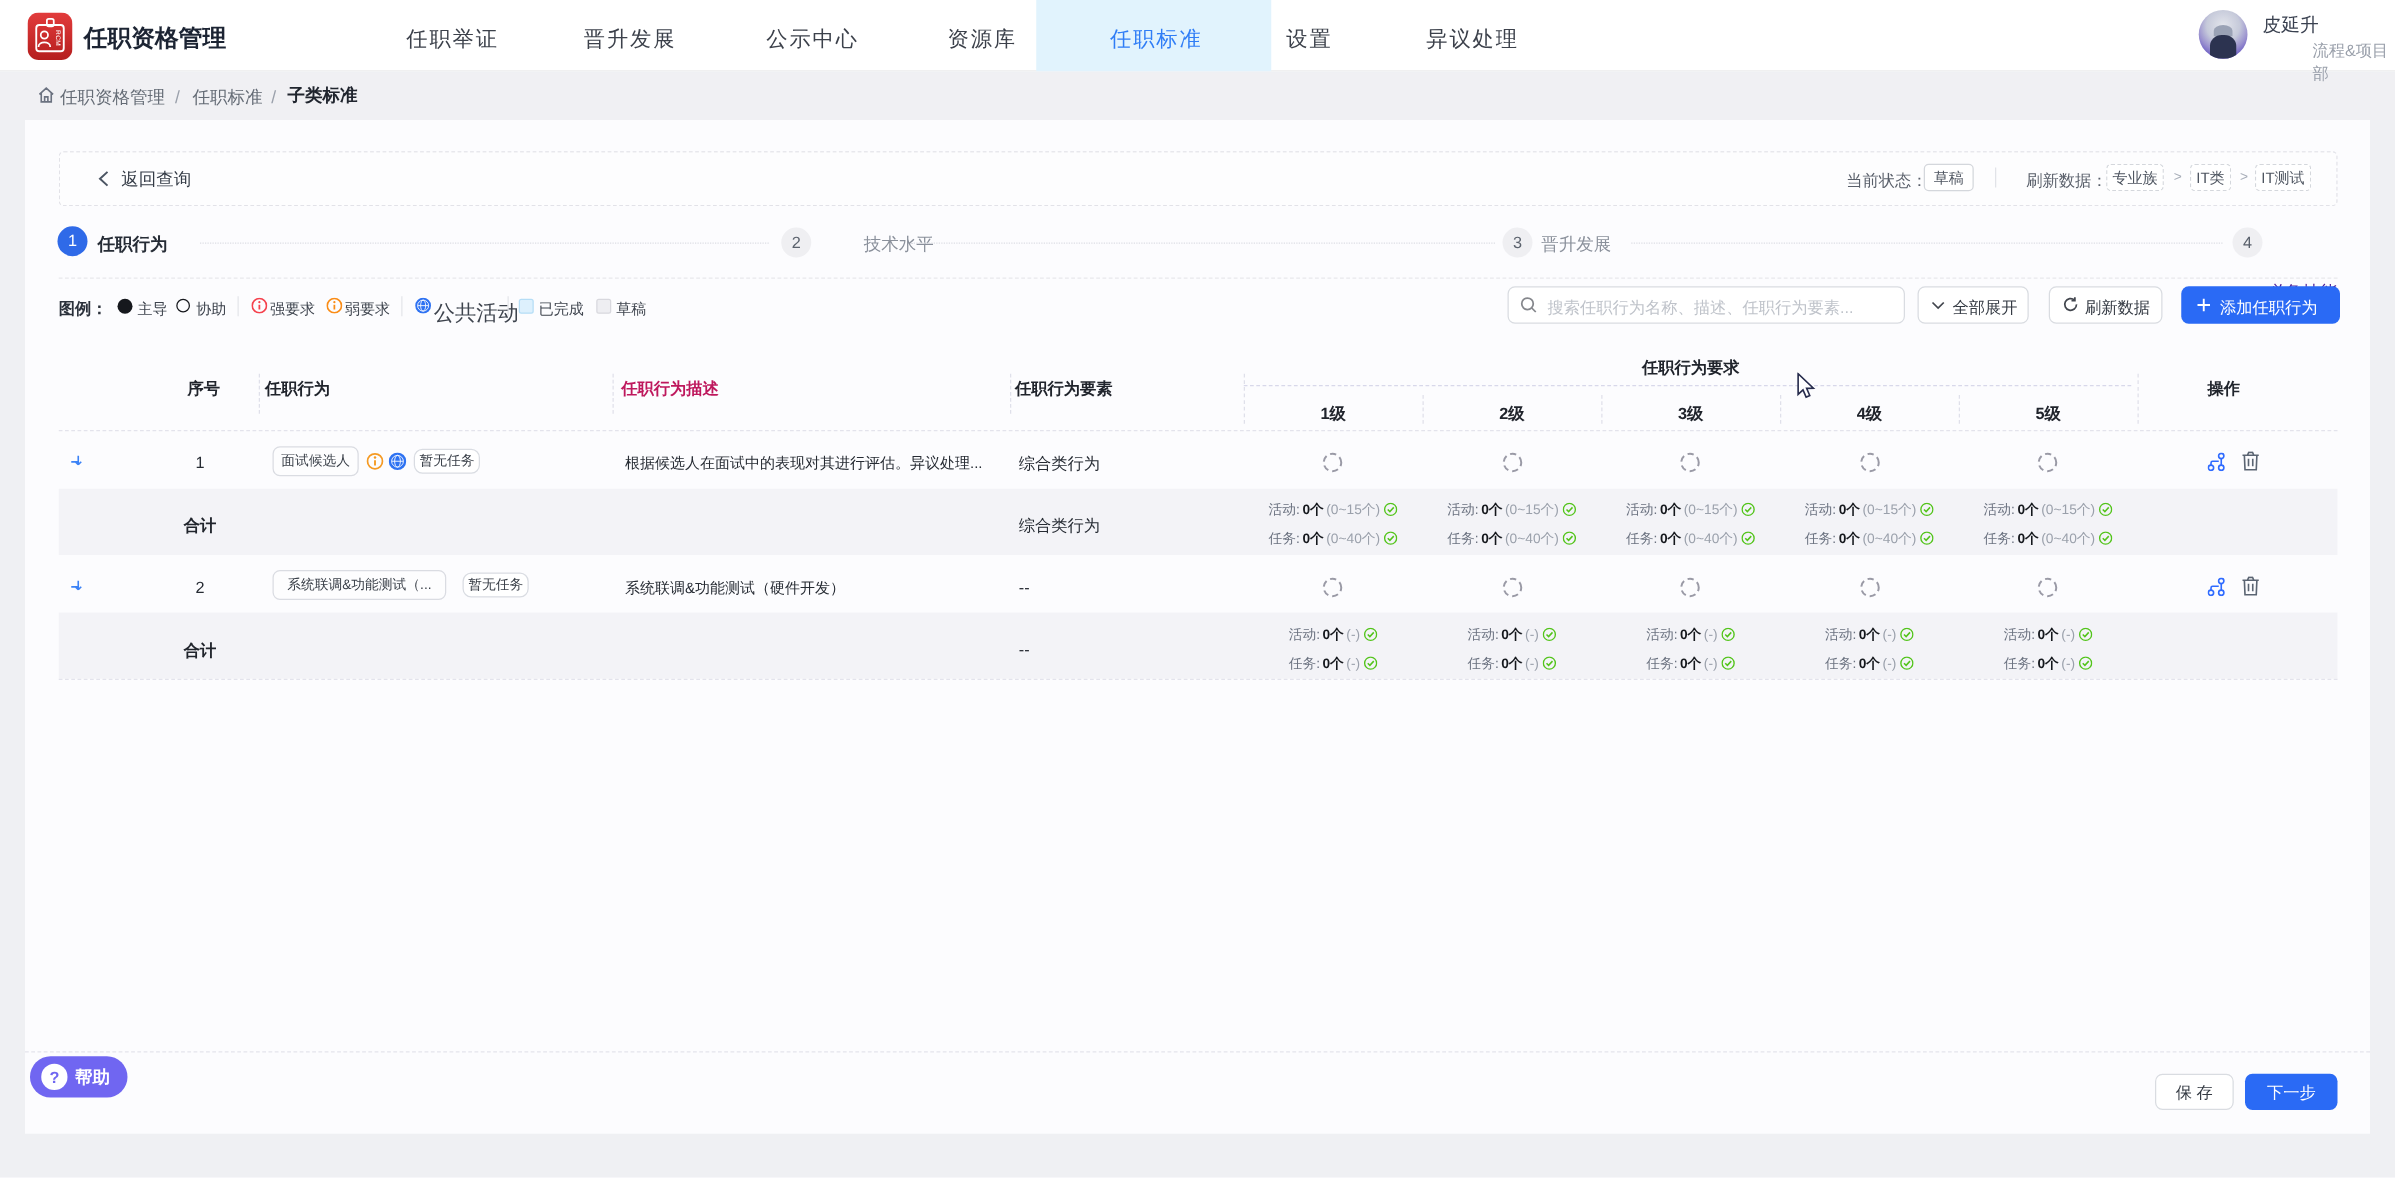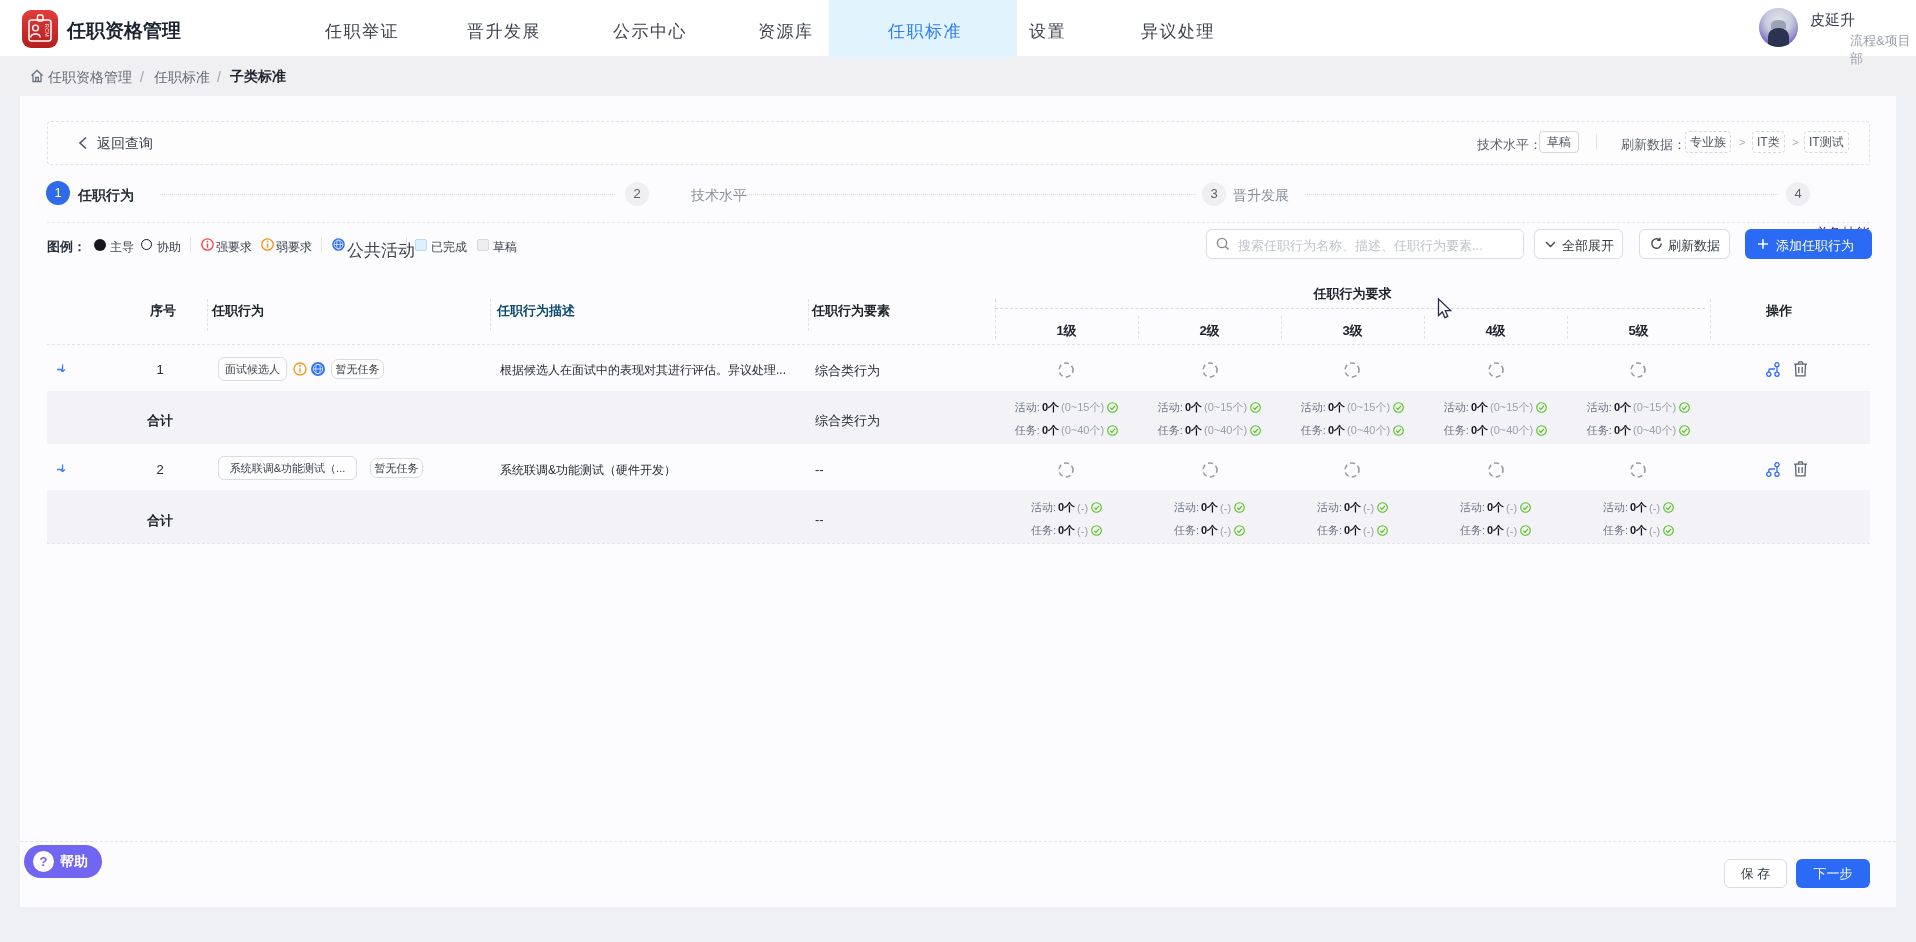--- a/index.html
+++ b/index.html
@@ -55,21 +55,21 @@
 <div class="abs" style="left:230px;top:68px;font-size:14px;font-weight:bold;color:#20252e;">子类标准</div>
 
 <div class="abs" style="left:20px;top:96px;width:1876px;height:811px;background:#fcfcfe;"></div>
 
 <div class="abs" style="left:47px;top:121px;width:1823px;height:44px;border:1px dashed #e2e2e8;border-radius:4px;background:#fdfdfe;"></div>
 <svg class="abs" style="left:77px;top:136px;" width="12" height="14" viewBox="0 0 12 14">
     <path d="M9 1.5 L3 7 L9 12.5" fill="none" stroke="#4b5563" stroke-width="1.6"></path>
   </svg>
 <div class="abs" style="left:97px;top:135px;font-size:14px;color:#343b46;">返回查询</div>
 
-<div class="abs" style="left:1477px;top:136px;font-size:13px;color:#595f6a;">技术水平：</div>
+<div class="abs" style="left:1477px;top:136px;font-size:13px;color:#595f6a;">当前状态：</div>
 <div class="abs" style="left:1539px;top:131px;height:22px;line-height:20px;padding:0 7px;border:1px solid #d4d7dc;border-radius:4px;font-size:12px;color:#4e5560;background:#fff;">草稿</div>
 <div class="abs" style="left:1596px;top:134px;width:1px;height:16px;background:#e1e3e8;"></div>
 <div class="abs" style="left:1621px;top:136px;font-size:13px;color:#595f6a;">刷新数据：</div>
 <div class="abs" style="left:1685px;top:131px;height:22px;line-height:20px;padding:0 4px;border:1px dashed #d4d7dc;border-radius:4px;font-size:12px;color:#4e5560;background:#fff;">专业族</div>
 <div class="abs" style="left:1739px;top:136px;font-size:11px;color:#a7adb8;">&gt;</div>
 <div class="abs" style="left:1752px;top:131px;height:22px;line-height:20px;padding:0 4px;border:1px dashed #d4d7dc;border-radius:4px;font-size:12px;color:#4e5560;background:#fff;">IT类</div>
 <div class="abs" style="left:1792px;top:136px;font-size:11px;color:#a7adb8;">&gt;</div>
 <div class="abs" style="left:1804px;top:131px;height:22px;line-height:20px;padding:0 4px;border:1px dashed #d4d7dc;border-radius:4px;font-size:12px;color:#4e5560;background:#fff;">IT测试</div>
 
 <div class="abs" style="left:46px;top:181px;width:24px;height:24px;border-radius:50%;background:#2f6ae8;color:#fff;font-size:13px;text-align:center;line-height:24px;">1</div>
@@ -137,21 +137,21 @@
 <div class="abs" style="left:1668px;top:237px;font-size:13px;color:#343a43;">刷新数据</div>
 <div class="abs" style="left:1745px;top:229px;width:127px;height:30px;border-radius:6px;background:#2a6af5;"></div>
 <svg class="abs" style="left:1757px;top:238px;" width="12" height="12" viewBox="0 0 12 12">
     <line x1="6" y1="1" x2="6" y2="11" stroke="#fff" stroke-width="1.5"></line>
     <line x1="1" y1="6" x2="11" y2="6" stroke="#fff" stroke-width="1.5"></line>
   </svg>
 <div class="abs" style="left:1776px;top:237px;font-size:13px;color:#fff;">添加任职行为</div>
 
 <div class="abs" style="left:150px;top:302px;font-size:13px;font-weight:bold;color:#20242c;">序号</div>
 <div class="abs" style="left:212px;top:302px;font-size:13px;font-weight:bold;color:#20242c;">任职行为</div>
-<div class="abs" style="left:497px;top:302px;font-size:13px;font-weight:bold;color:#0c4a6e;">任职行为描述</div>
+<div class="abs" style="left:497px;top:302px;font-size:13px;font-weight:bold;color:#be185d;">任职行为描述</div>
 <div class="abs" style="left:812px;top:302px;font-size:13px;font-weight:bold;color:#20242c;">任职行为要素</div>
 <div class="abs" style="left:995px;top:285px;width:715px;text-align:center;font-size:13px;font-weight:bold;color:#20242c;">任职行为要求</div>
 <div class="abs" style="left:995px;top:308px;width:710px;border-top:1px dashed #d8d8ea;"></div>
 <div class="abs" style="left:995px;top:322px;width:143px;text-align:center;font-size:13px;font-weight:bold;color:#20242c;">1级</div>
 <div class="abs" style="left:1138px;top:322px;width:143px;text-align:center;font-size:13px;font-weight:bold;color:#20242c;">2级</div>
 <div class="abs" style="left:1281px;top:322px;width:143px;text-align:center;font-size:13px;font-weight:bold;color:#20242c;">3级</div>
 <div class="abs" style="left:1424px;top:322px;width:143px;text-align:center;font-size:13px;font-weight:bold;color:#20242c;">4级</div>
 <div class="abs" style="left:1567px;top:322px;width:143px;text-align:center;font-size:13px;font-weight:bold;color:#20242c;">5级</div>
 <div class="abs" style="left:1766px;top:302px;font-size:13px;font-weight:bold;color:#20242c;">操作</div>
 <div class="abs" style="left:207px;top:299px;width:1px;height:32px;border-left:1px dashed #dfe0ea;"></div>

